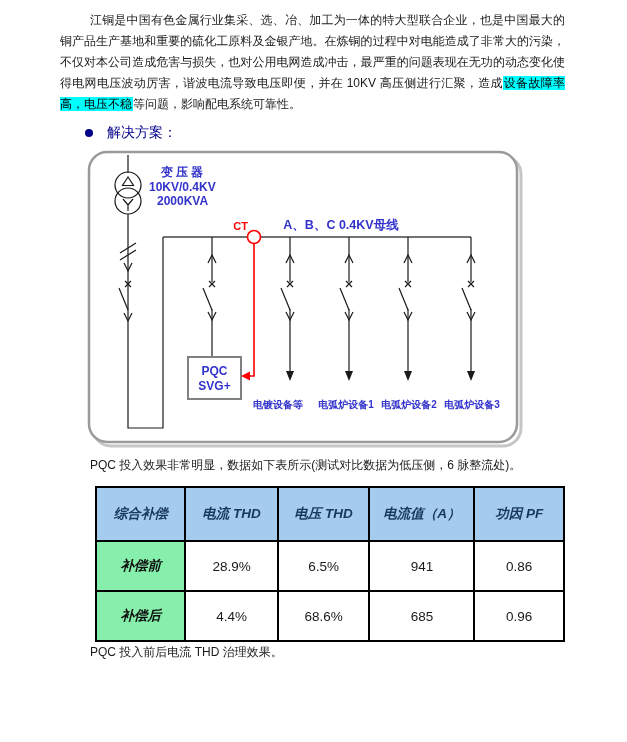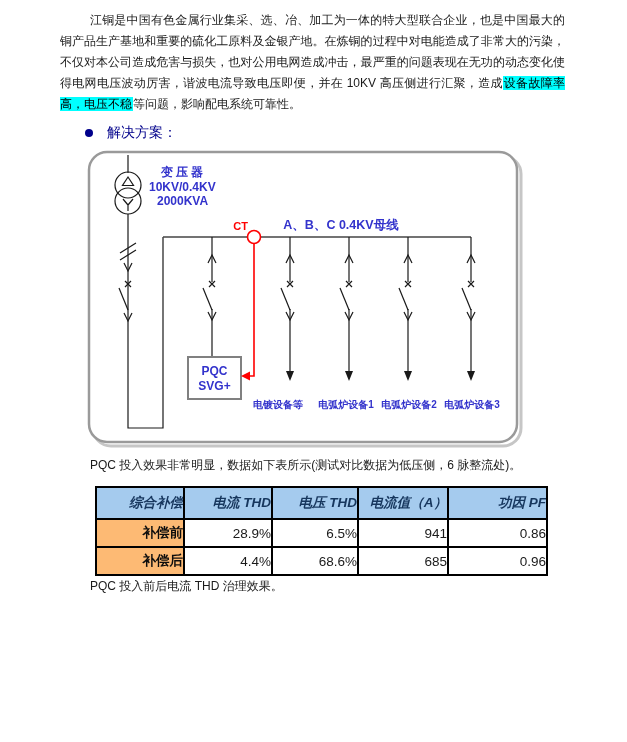--- a/index.html
+++ b/index.html
@@ -13,26 +13,26 @@
 
   .bullet-heading { display:flex; align-items:center; margin:9px 0 7px 25px;
                     color:#00008b; font-weight:normal; font-size:14px; }
   .bullet-dot { width:8px; height:8px; border-radius:50%; background:#00008b;
                 margin-right:14px; flex:0 0 auto; }
 
   .diagram-wrap { margin:7px 0 0 26px; }
 
   
   table.result { border-collapse:collapse; margin:10px 0 0 35px; table-layout:fixed; }
-  table.result td, table.result th { border:2px solid #000; text-align:right;
-       font-size:13.5px; padding:0; height:26px; overflow:hidden; white-space:nowrap;margin-left:29px; }
+  table.result td, table.result th { border:2px solid #000; text-align:center;
+       font-size:13.5px; padding:11px; height:26px; overflow:hidden; white-space:nowrap;margin-left:29px; }
   table.result tr.head th { background:#a5cbee; color:#17375e;
        font-weight:bold; font-style:italic; height:30px; font-size:13.5px; }
-  table.result td.rowlab { background:#fdba74; color:#0d0d0d;
-       font-weight:bold; }
+  table.result td.rowlab { background:#86efac; color:#0d0d0d;
+       font-weight:bold; font-style:italic; }
   .c0{width:86px}.c1{width:86px}.c2{width:84px}.c3{width:88px}.c4{width:97px}
 
   .closing { margin-top:26px; }
 
   
   text { font-family:"Liberation Sans","DejaVu Sans",sans-serif; }
   .dia-blue { fill:#3333cc; font-weight:bold; }
   .dia-red  { fill:#ff0000; font-weight:bold; }
 </style>
 </head>

